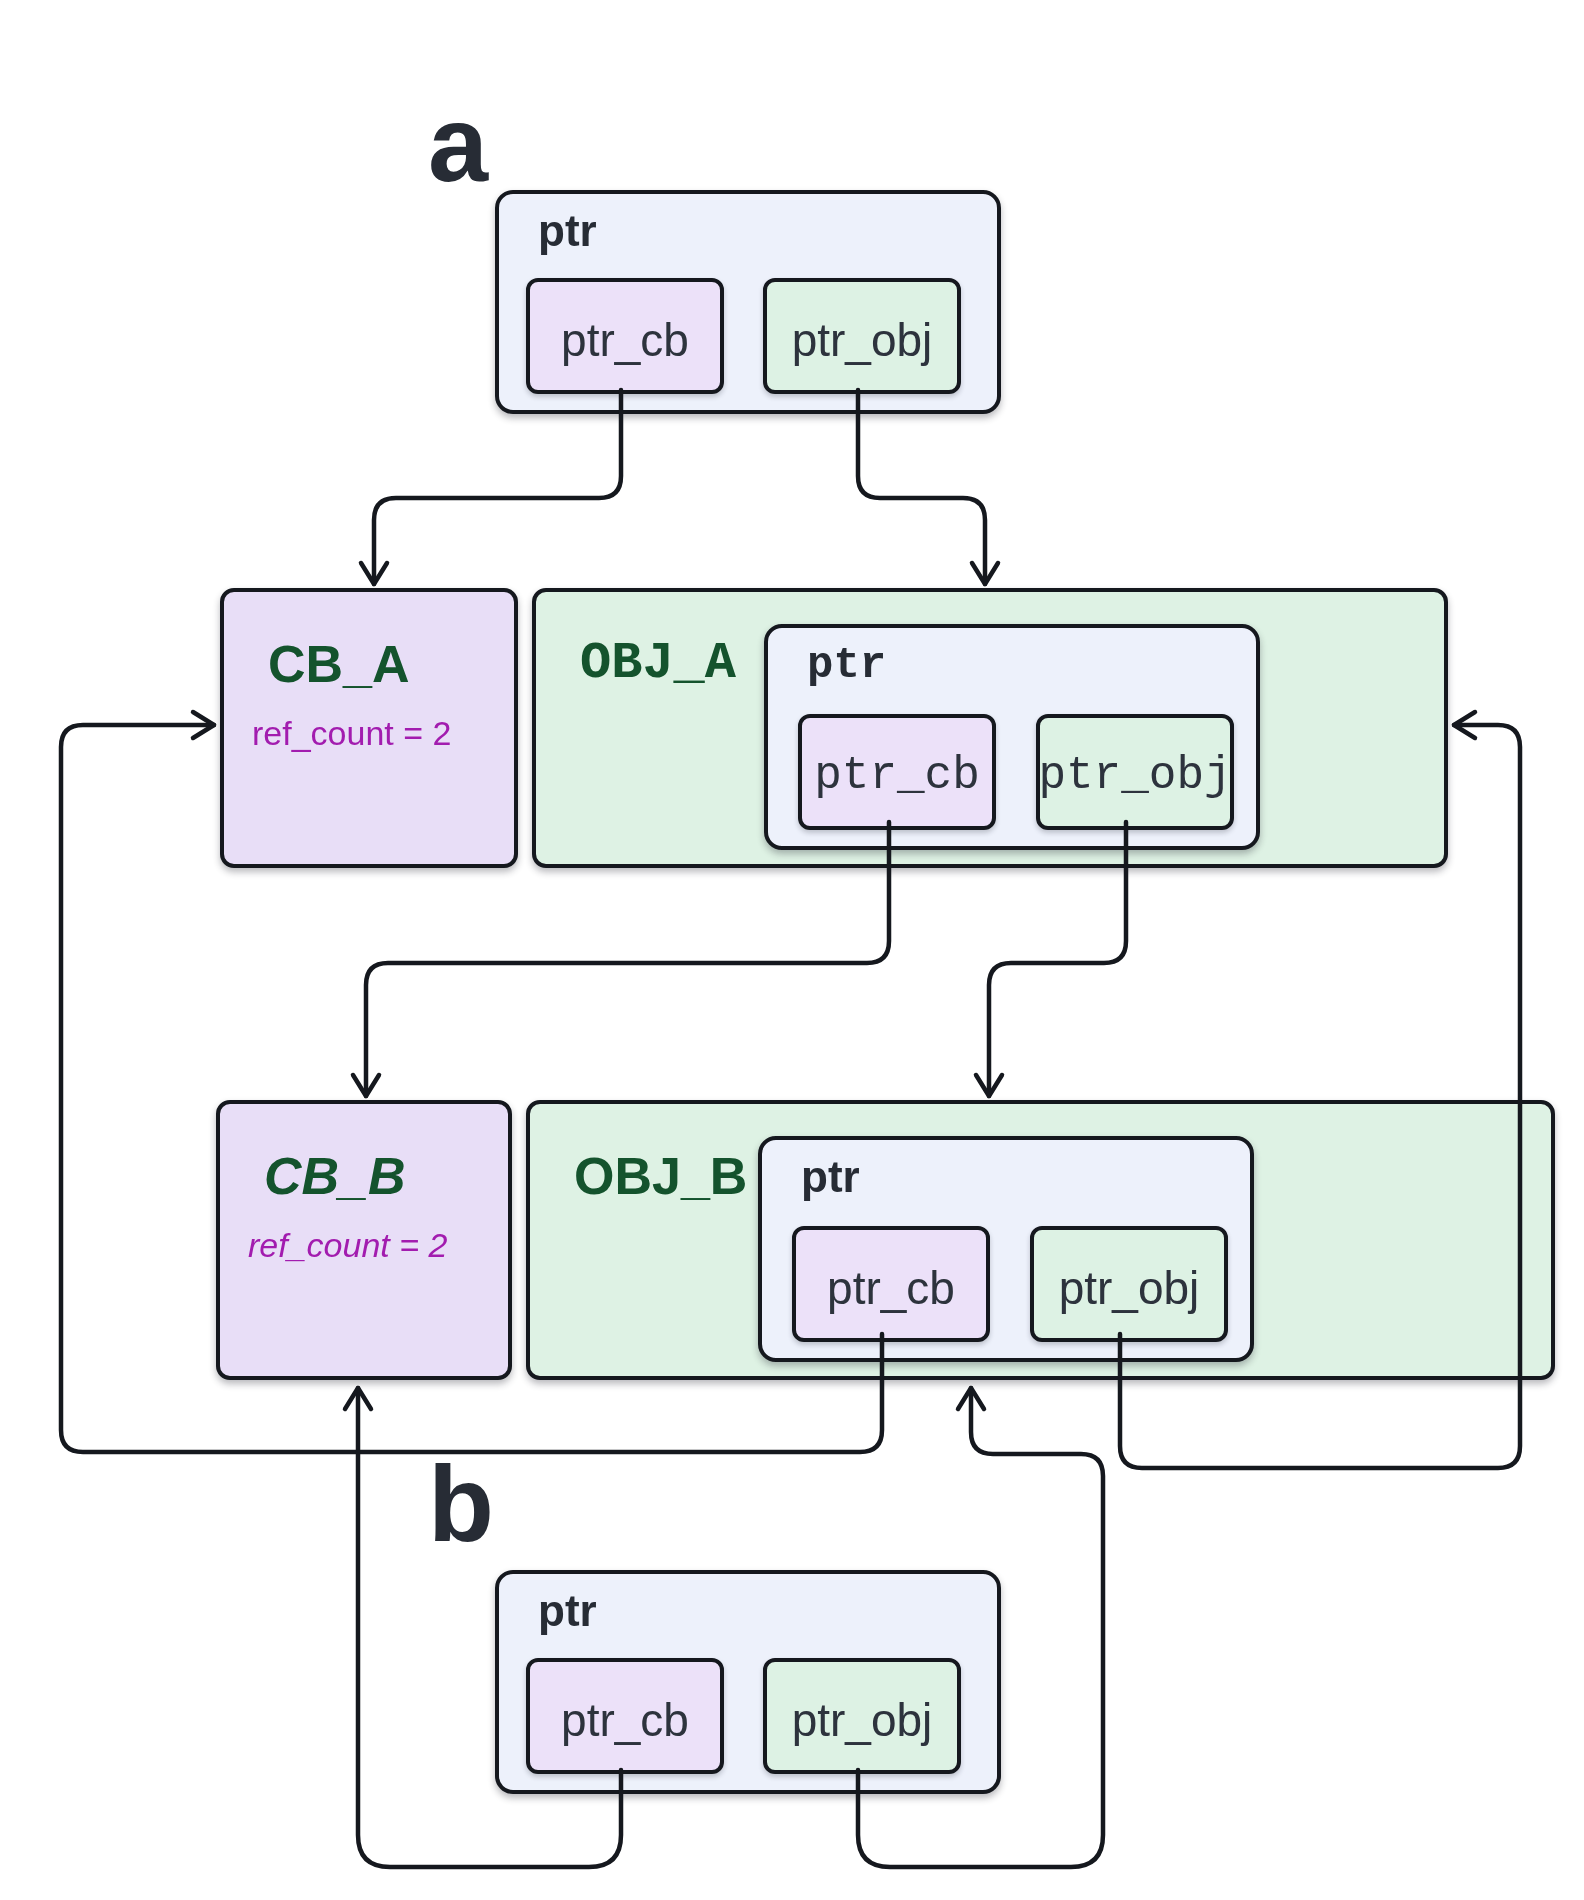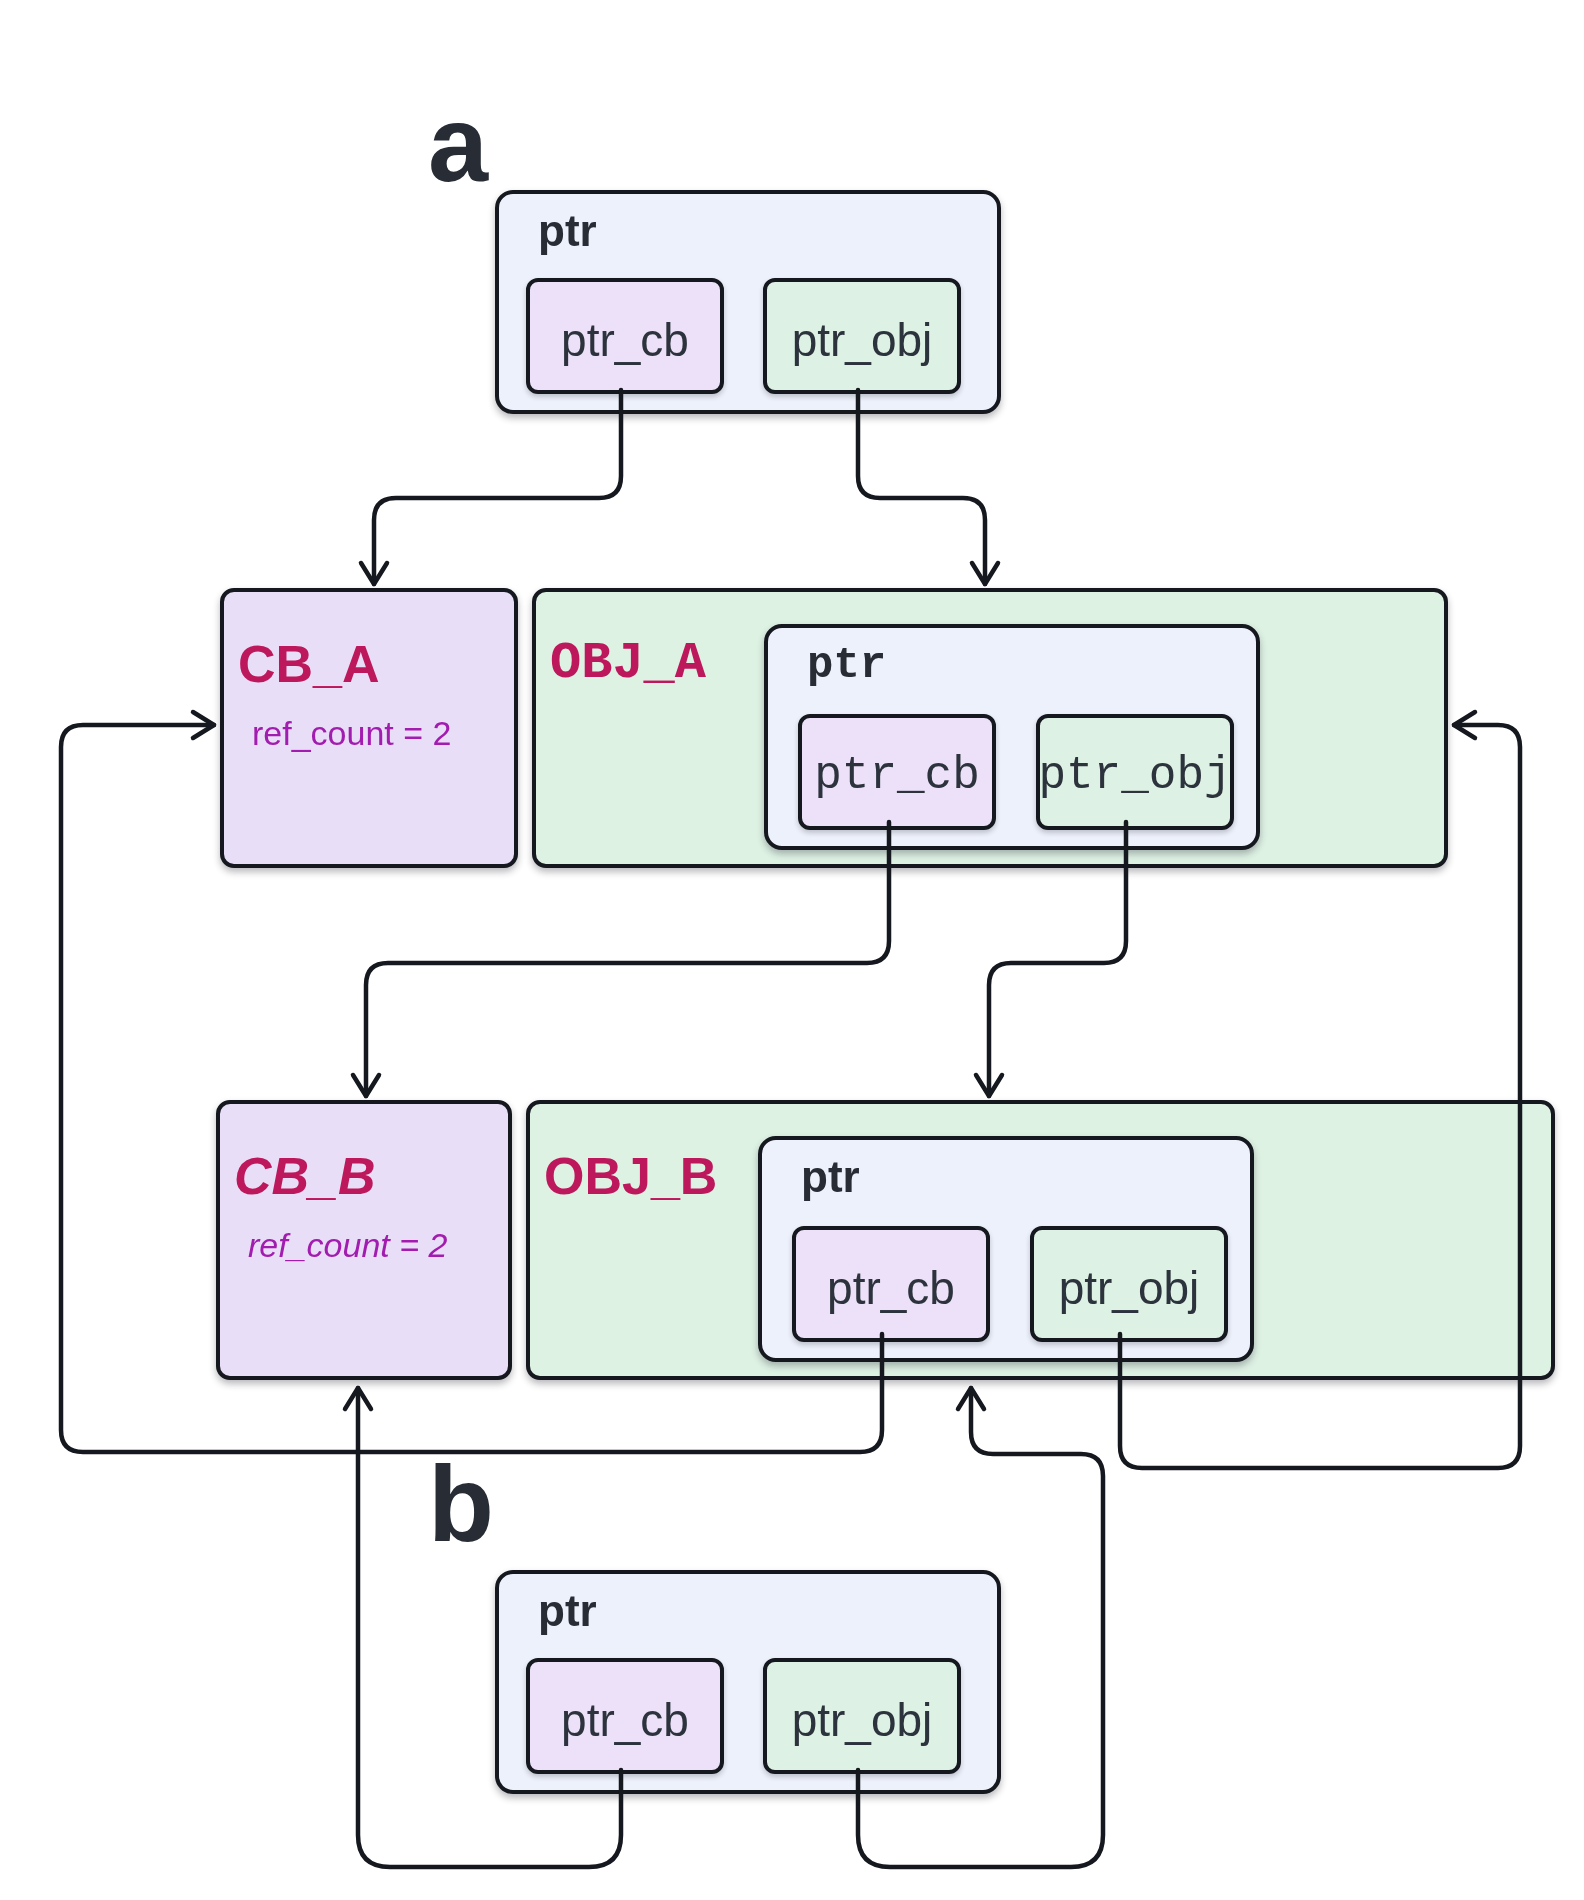--- a/index.html
+++ b/index.html
@@ -25,21 +25,21 @@
   }
   .field.cb{background:#ece1f9;}
   .field.obj{background:#ddf2e4;}
   .block{
     position:absolute;border:4px solid #15181e;border-radius:14px;box-sizing:border-box;
     box-shadow:0 4px 7px rgba(25,28,40,.30);
   }
   .block.cb{background:#e8def7;}
   .block.obj{background:#def2e4;}
   .block-title{
-    position:absolute;left:14px;top:42px;font-size:52px;font-weight:700;color:#be185d;
+    position:absolute;left:44px;top:42px;font-size:52px;font-weight:700;color:#14532d;
   }
   .block-ref{
     position:absolute;left:28px;top:122px;font-size:34px;color:#a21caf;
   }
   #edges{position:absolute;left:0;top:0;pointer-events:none;}
   #edges path{stroke:#15181e;stroke-width:4.5;fill:none;stroke-linecap:round;stroke-linejoin:round;}
 </style>
 </head>
 <body>
 

